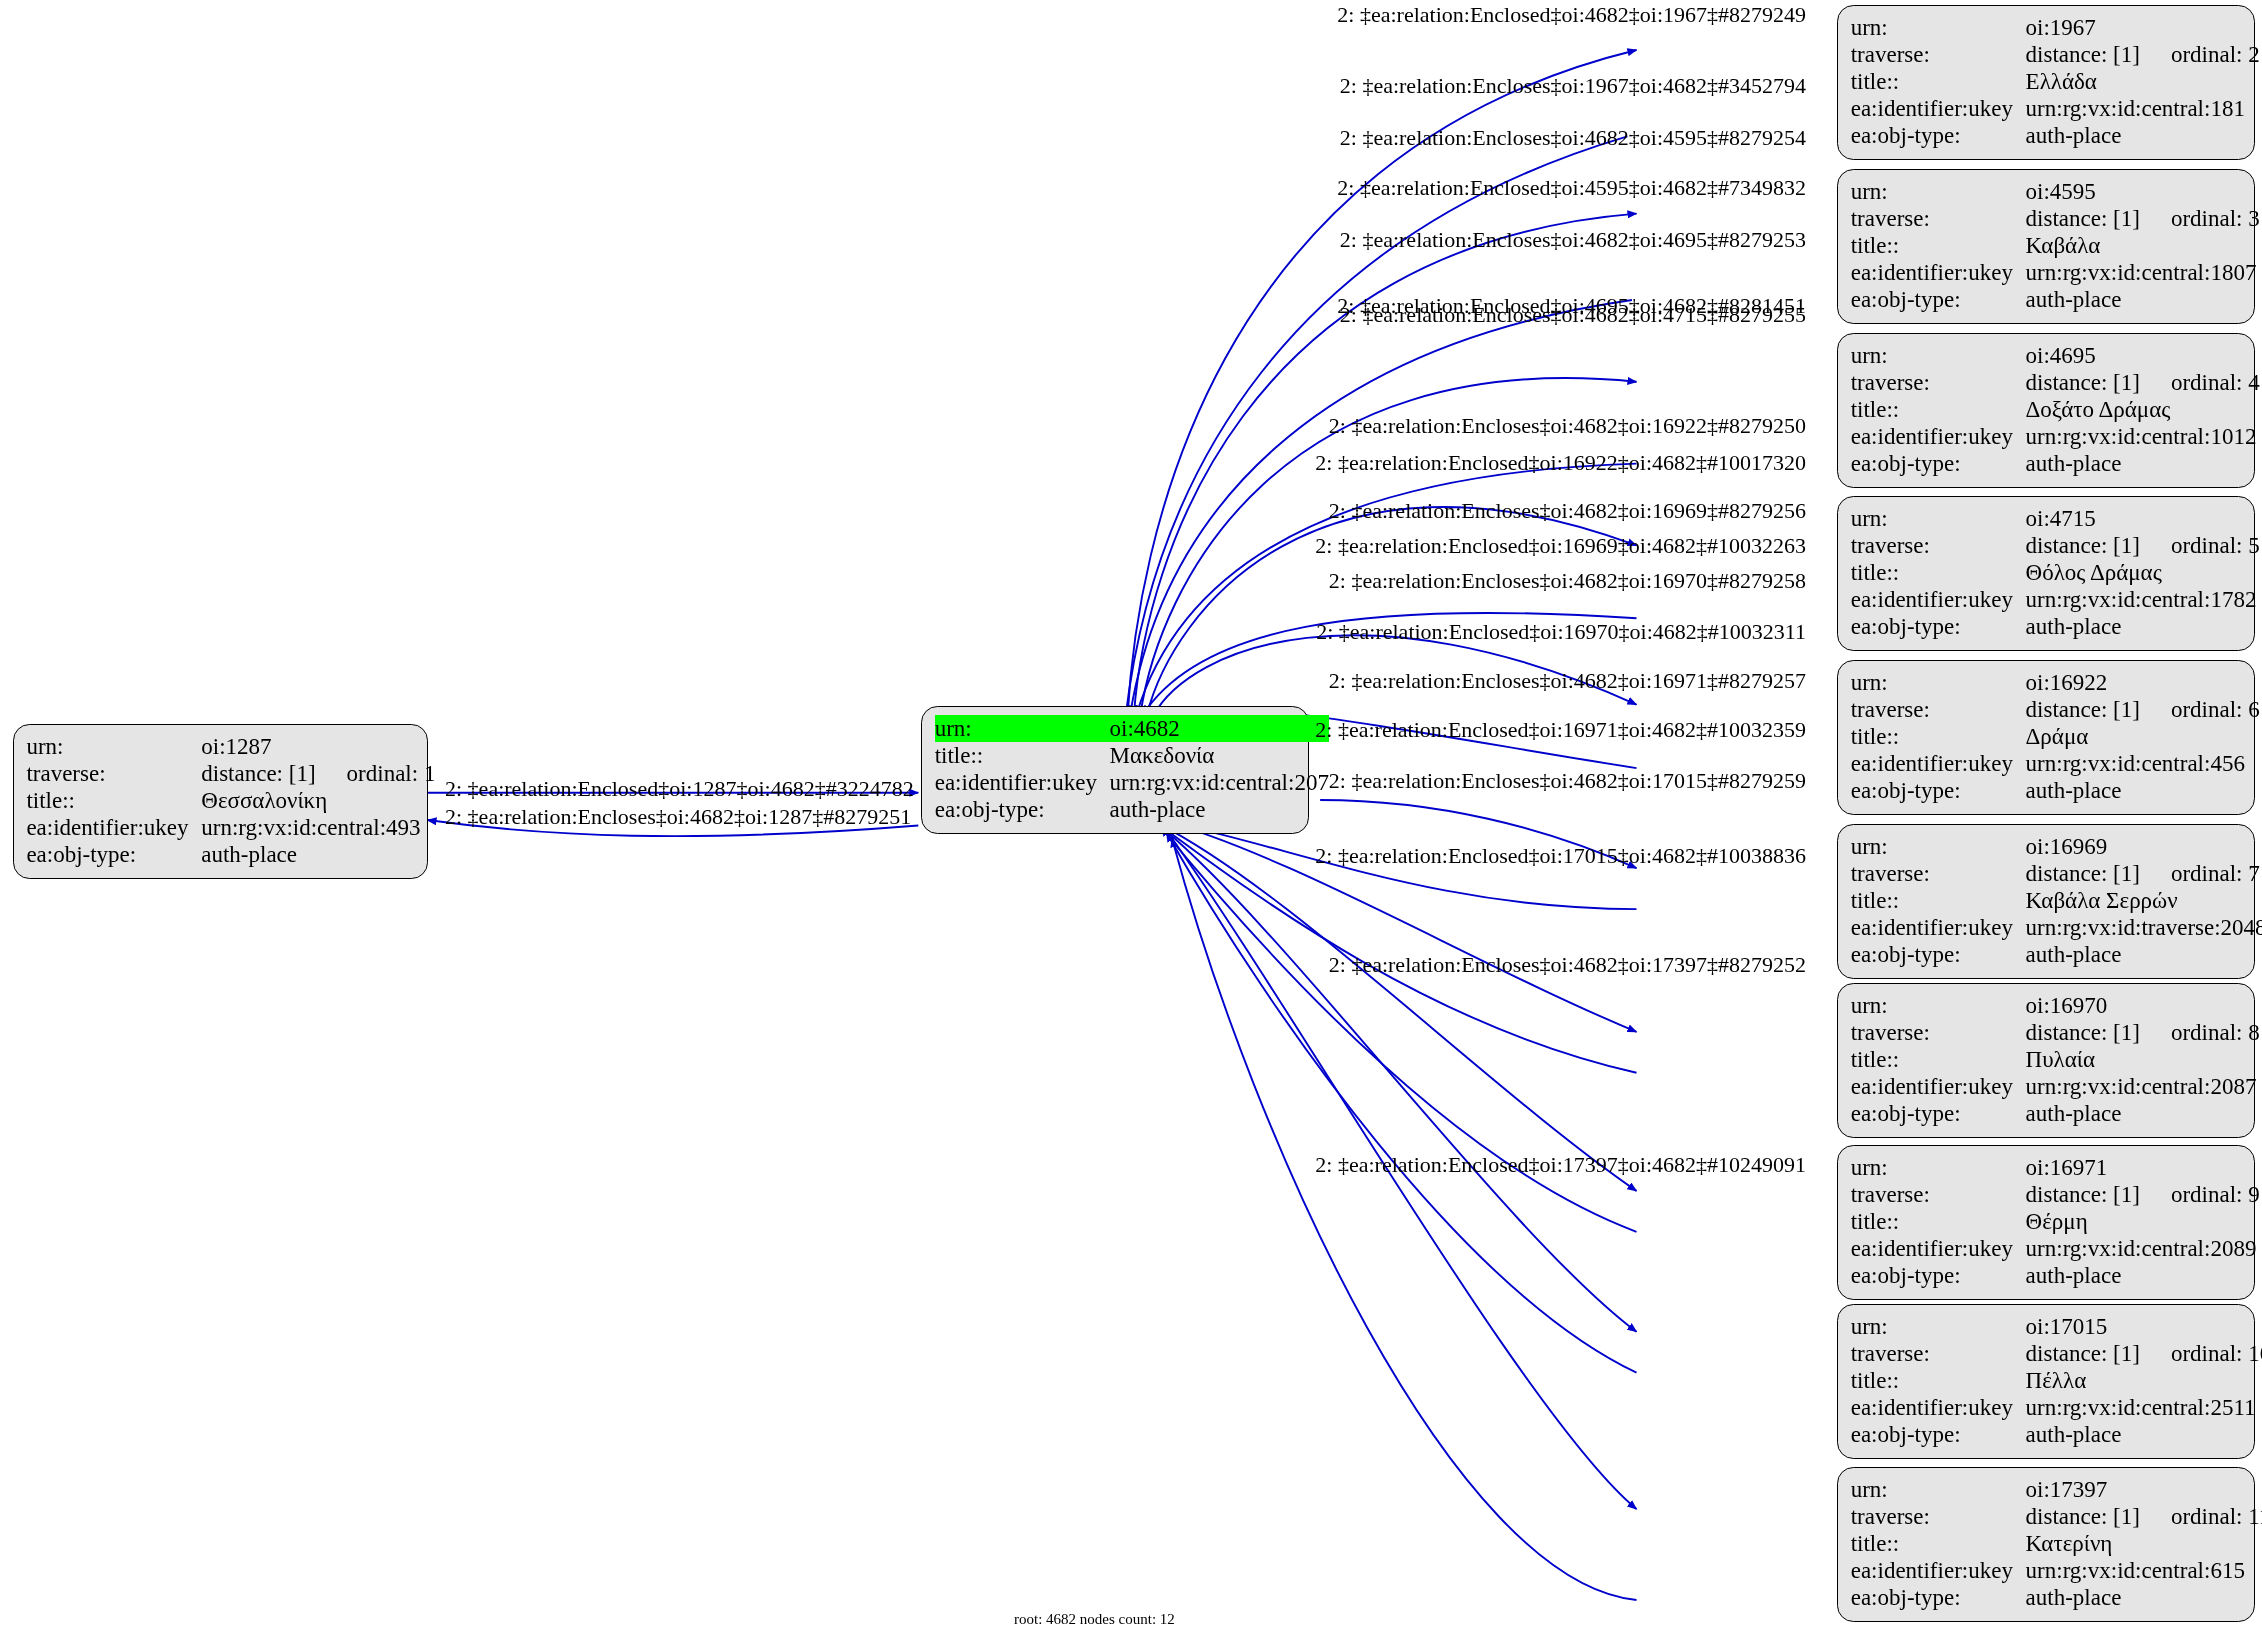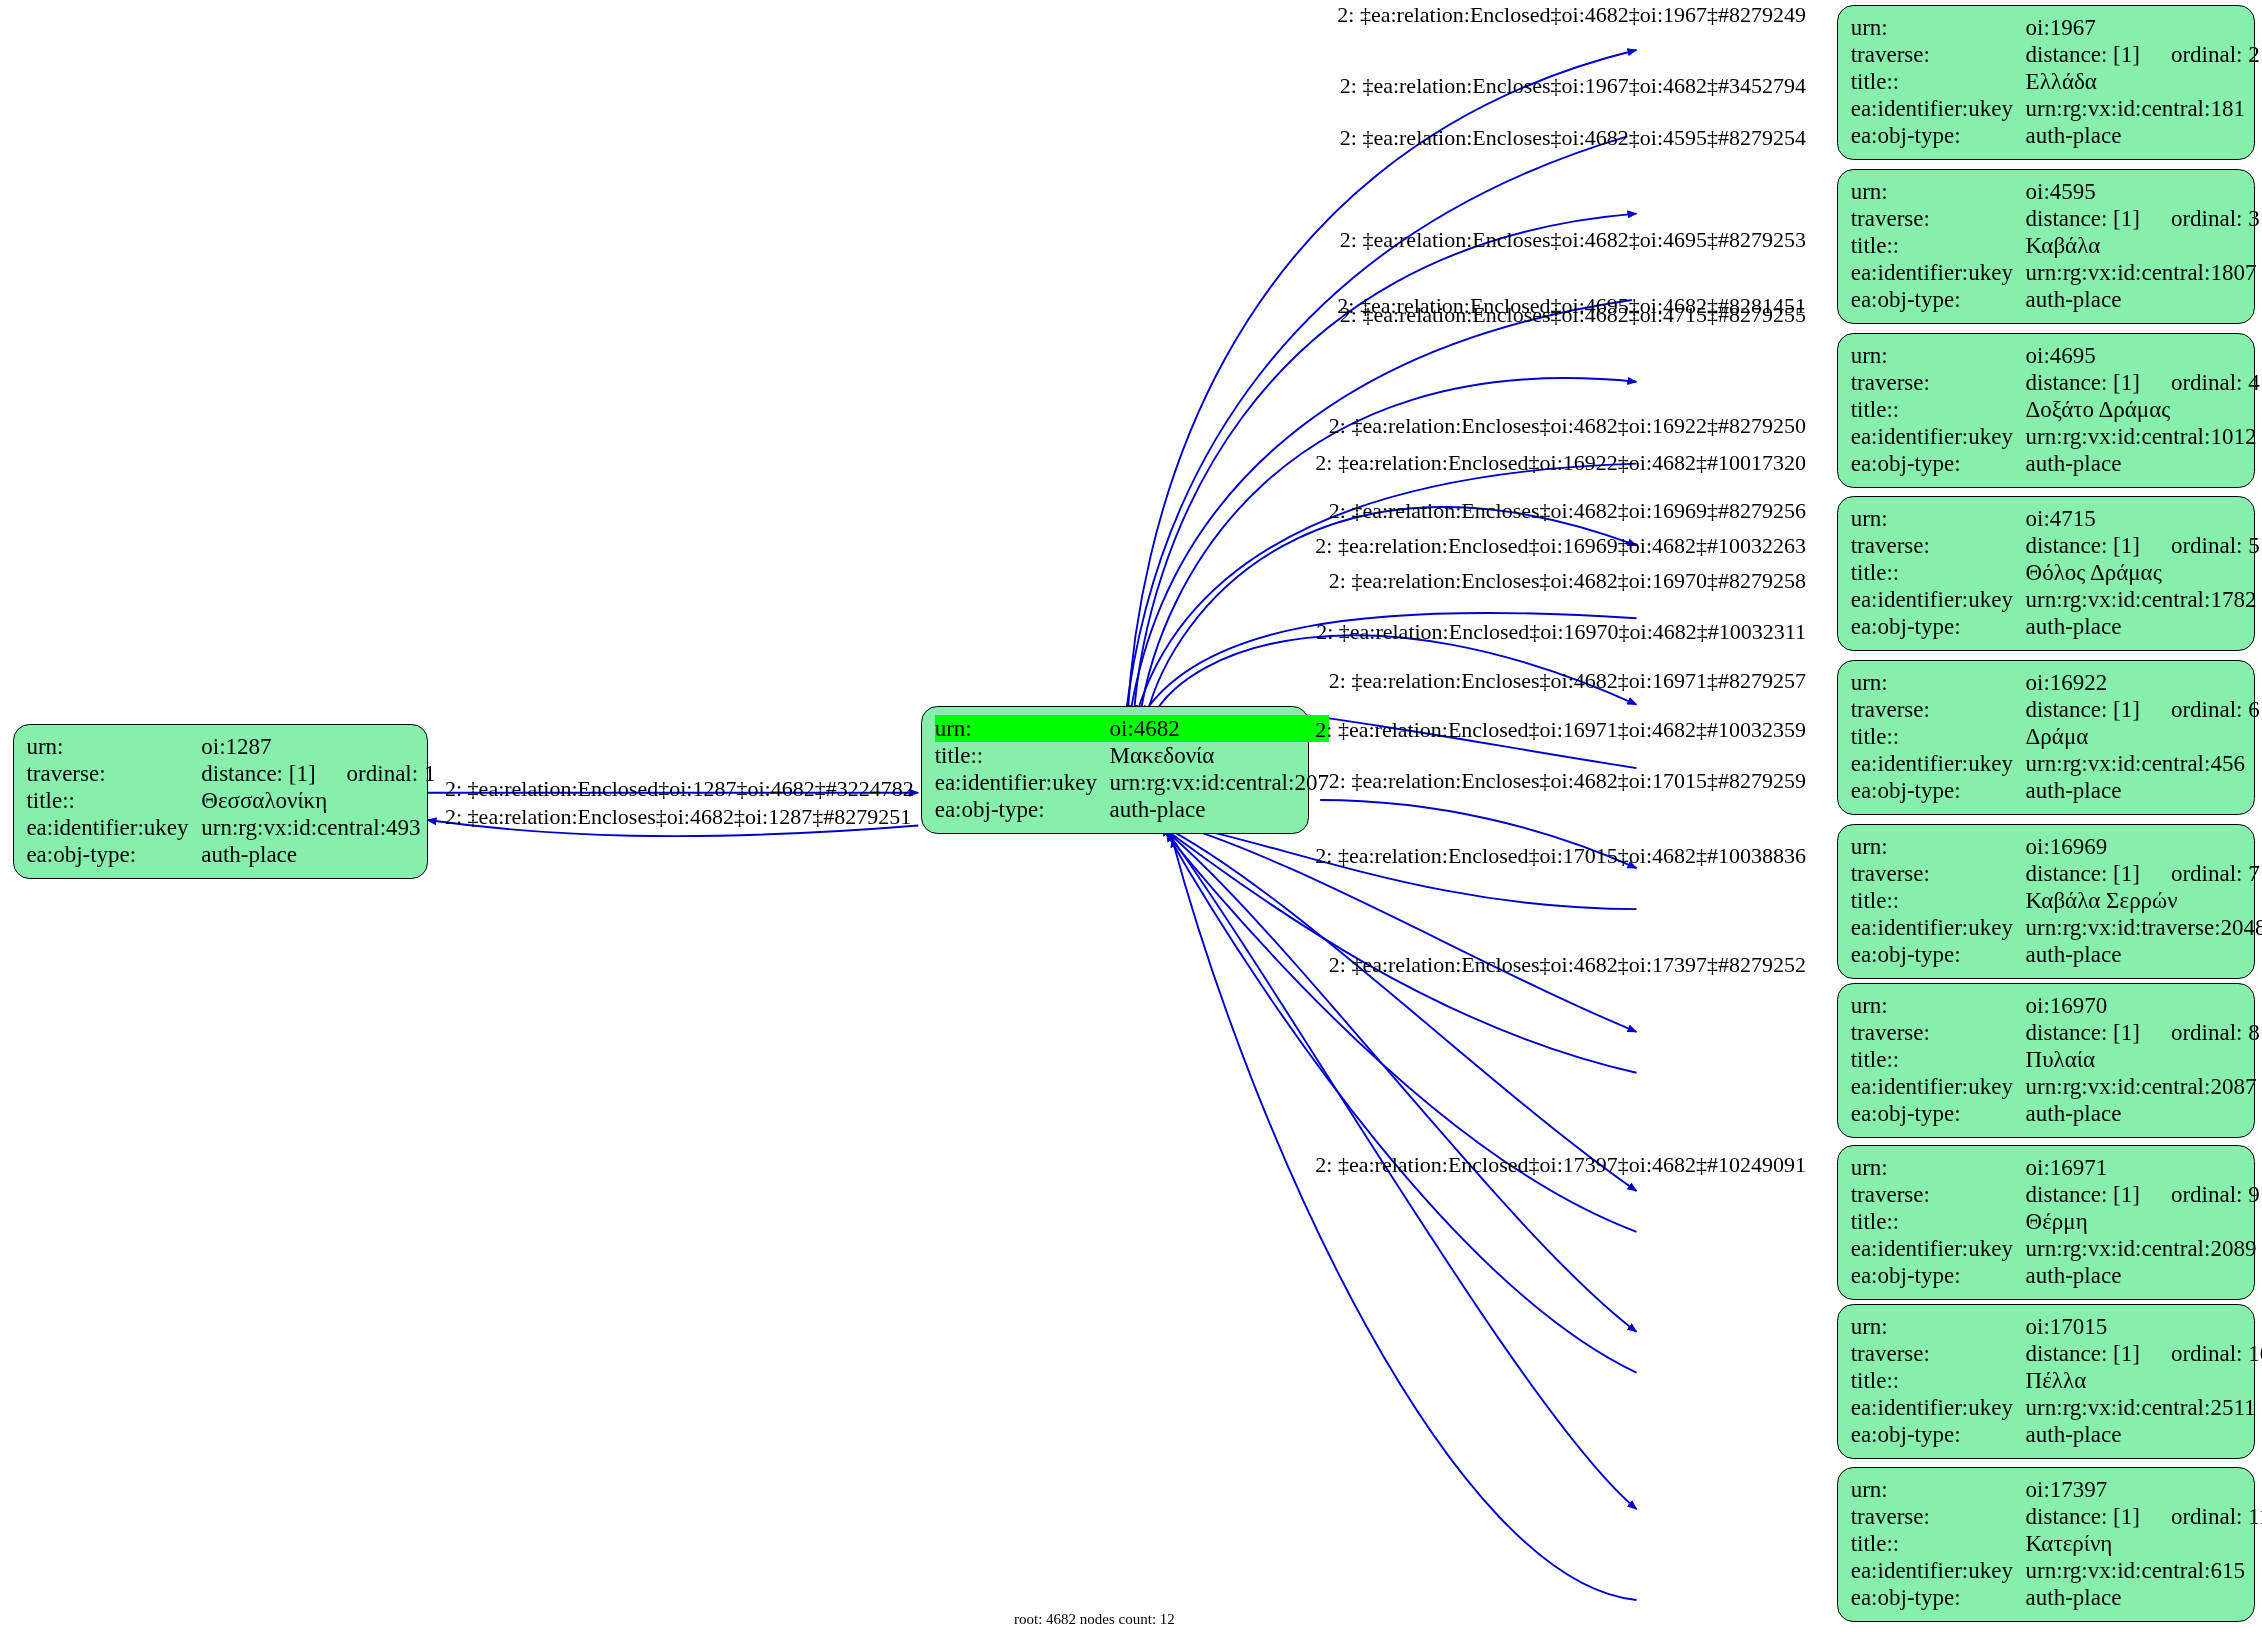--- a/index.html
+++ b/index.html
@@ -24,21 +24,21 @@
     top: 0;
     width: 2263px;
     height: 1640px;
     pointer-events: none;
   }
   .node {
     position: absolute;
     box-sizing: border-box;
     border: 1.5px solid #000000;
     border-radius: 16.4px;
-    background: #86efac;
+    background: #e5e5e5;
     padding: 8.2px 12.7px 10px 12.7px;
     font-size: 23px;
     line-height: 1.225;
     white-space: nowrap;
     z-index: 5;
   }
   .node table {
     border-collapse: collapse;
     border-spacing: 0;
   }
@@ -476,20 +476,21 @@
         <td class="key">ea:obj-type:</td>
         <td class="val">auth-place</td>
       </tr>
     </tbody>
       </table>
   </div>
 
   <div class="edge-label right-align" style="left:1073px; top:3.6px;   width:733px;">2: ‡ea:relation:Enclosed‡oi:4682‡oi:1967‡#8279249</div>
   <div class="edge-label right-align" style="left:1073px; top:75px;  width:733px;">2: ‡ea:relation:Encloses‡oi:1967‡oi:4682‡#3452794</div>
   <div class="edge-label right-align" style="left:1073px; top:127px; width:733px;">2: ‡ea:relation:Encloses‡oi:4682‡oi:4595‡#8279254</div>
+  <div class="edge-label right-align" style="left:1073px; top:177px; width:733px;">2: ‡ea:relation:Enclosed‡oi:4595‡oi:4682‡#7349832</div>
   <div class="edge-label right-align" style="left:1073px; top:229px; width:733px;">2: ‡ea:relation:Encloses‡oi:4682‡oi:4695‡#8279253</div>
   <div class="edge-label right-align" style="left:1073px; top:295px; width:733px;">2: ‡ea:relation:Enclosed‡oi:4695‡oi:4682‡#8281451</div>
   <div class="edge-label right-align" style="left:1073px; top:304px; width:733px;">2: ‡ea:relation:Encloses‡oi:4682‡oi:4715‡#8279255</div>
   <div class="edge-label right-align" style="left:1073px; top:415px; width:733px;">2: ‡ea:relation:Encloses‡oi:4682‡oi:16922‡#8279250</div>
   <div class="edge-label right-align" style="left:1073px; top:452px; width:733px;">2: ‡ea:relation:Enclosed‡oi:16922‡oi:4682‡#10017320</div>
   <div class="edge-label right-align" style="left:1073px; top:500px; width:733px;">2: ‡ea:relation:Encloses‡oi:4682‡oi:16969‡#8279256</div>
   <div class="edge-label right-align" style="left:1073px; top:535px; width:733px;">2: ‡ea:relation:Enclosed‡oi:16969‡oi:4682‡#10032263</div>
   <div class="edge-label right-align" style="left:1073px; top:570px; width:733px;">2: ‡ea:relation:Encloses‡oi:4682‡oi:16970‡#8279258</div>
   <div class="edge-label right-align" style="left:1073px; top:621px; width:733px;">2: ‡ea:relation:Enclosed‡oi:16970‡oi:4682‡#10032311</div>
   <div class="edge-label right-align" style="left:1073px; top:670px; width:733px;">2: ‡ea:relation:Encloses‡oi:4682‡oi:16971‡#8279257</div>

